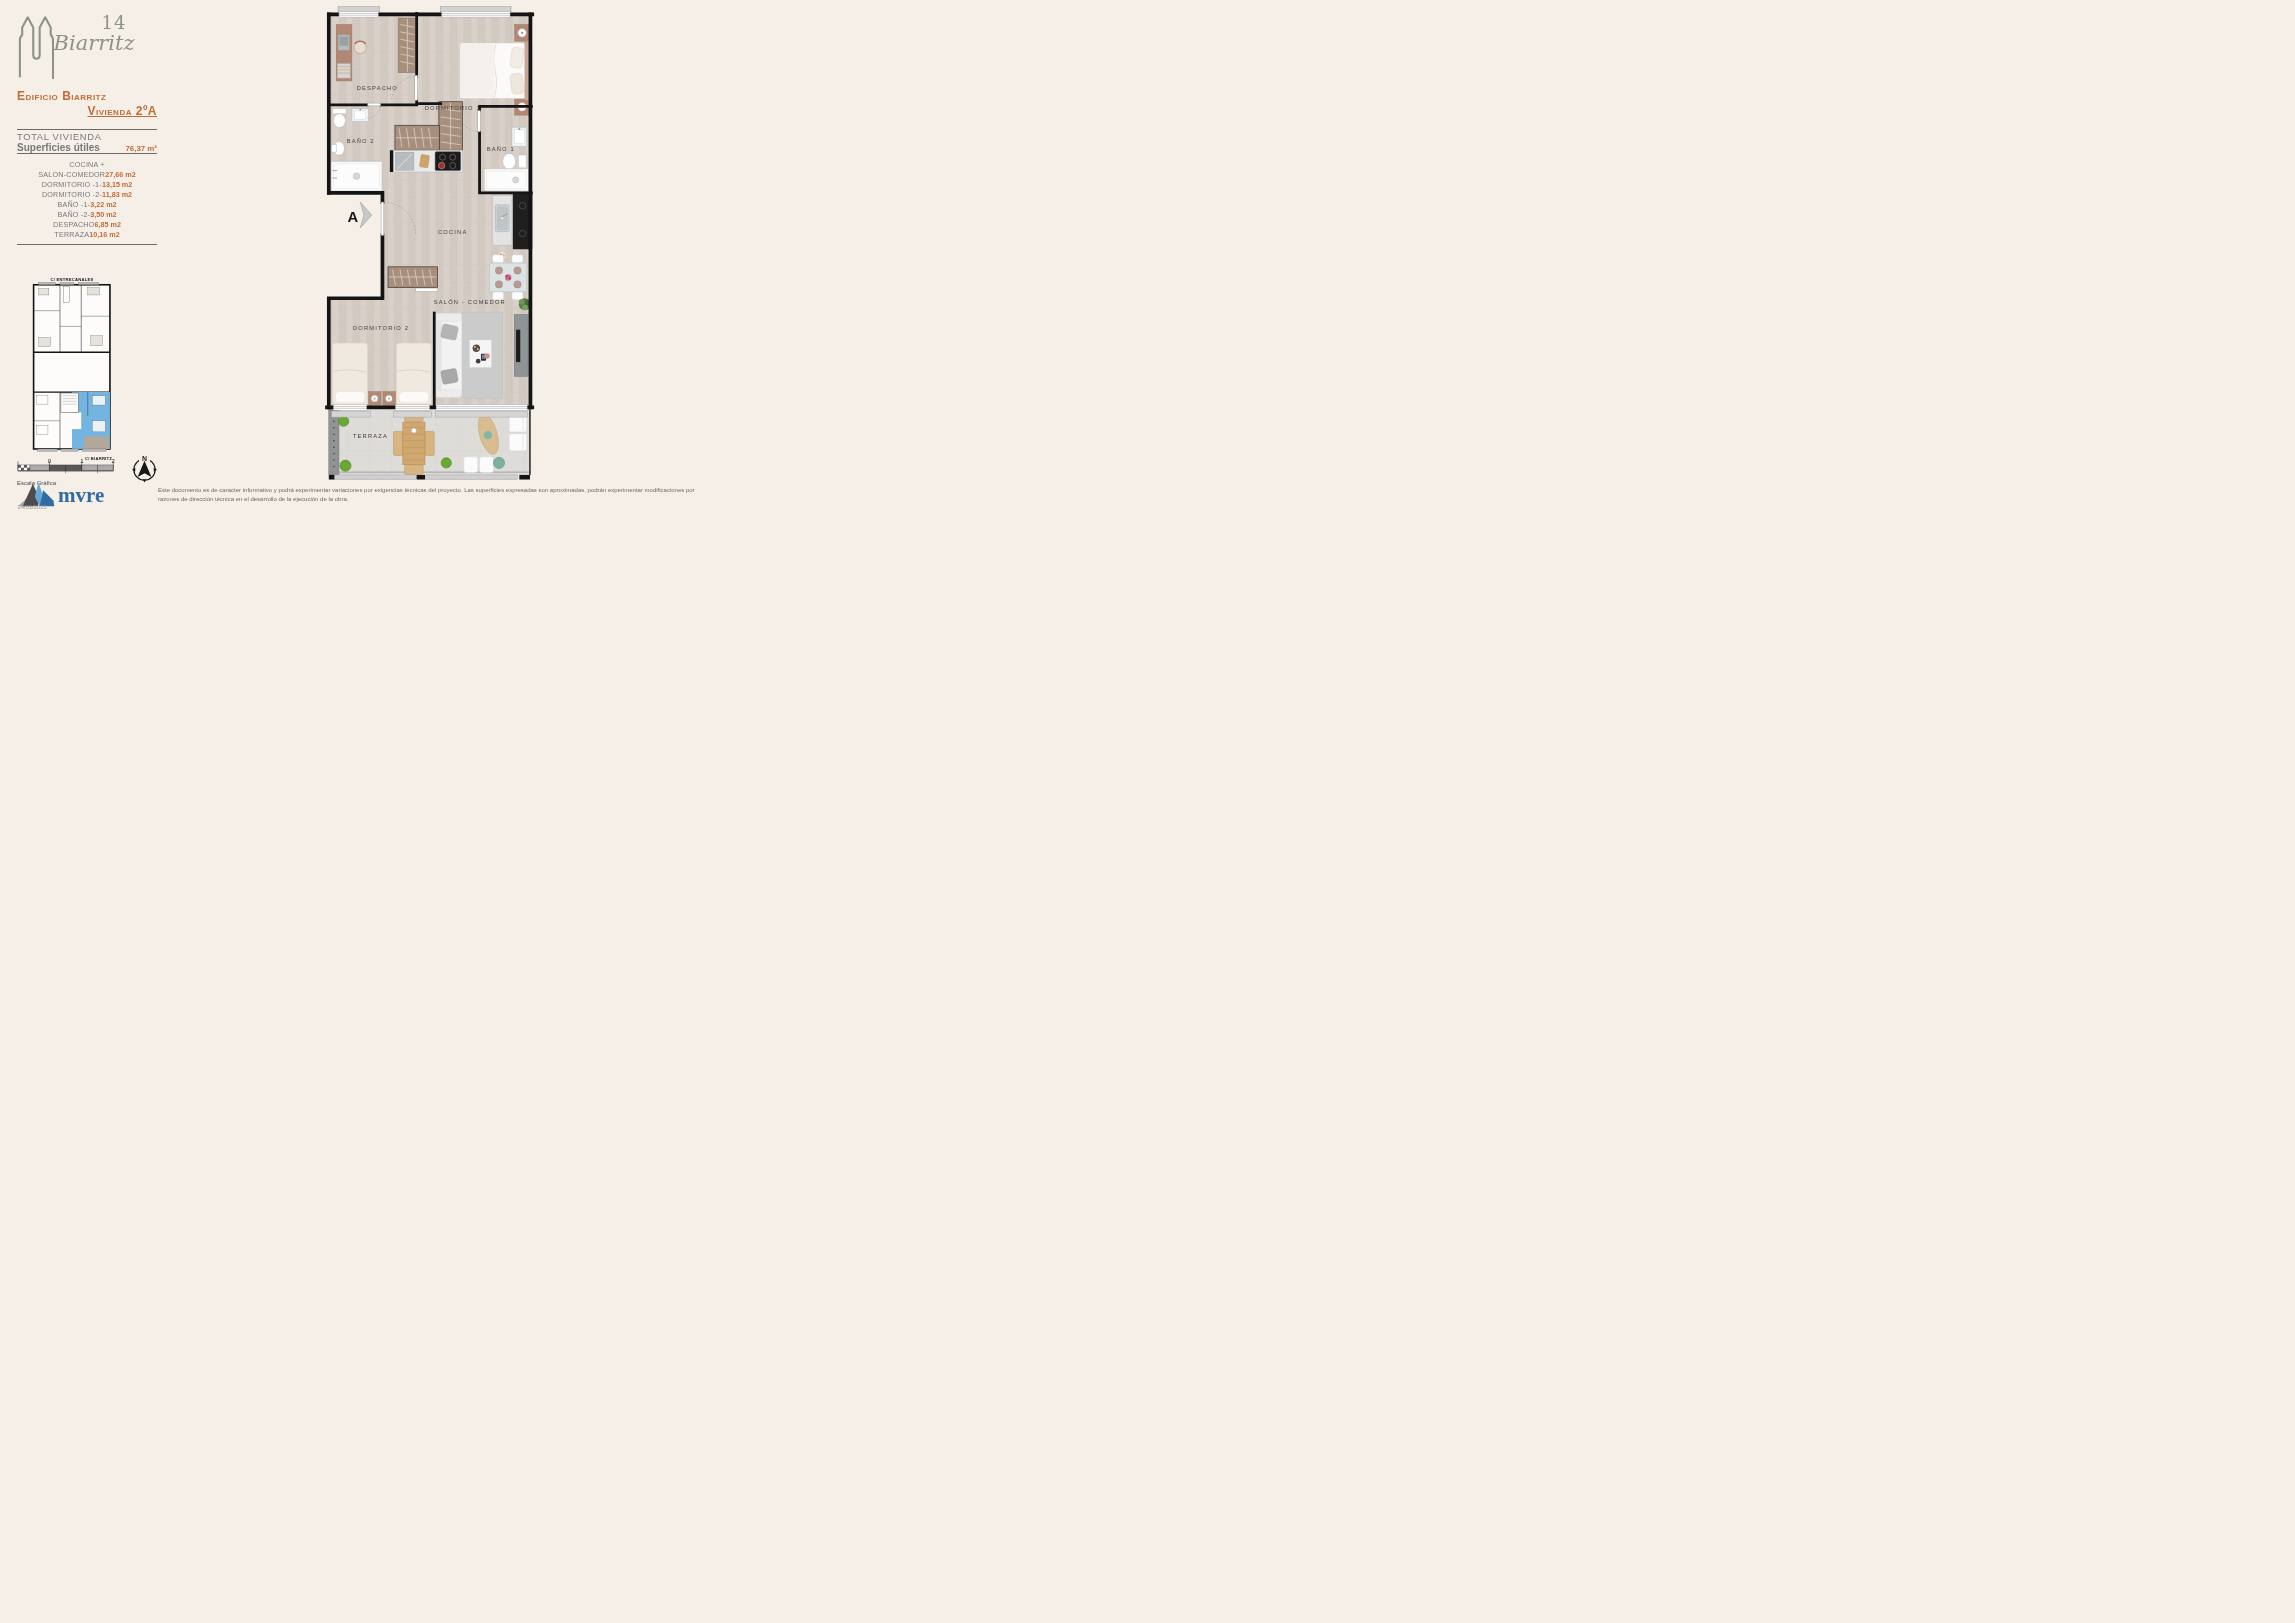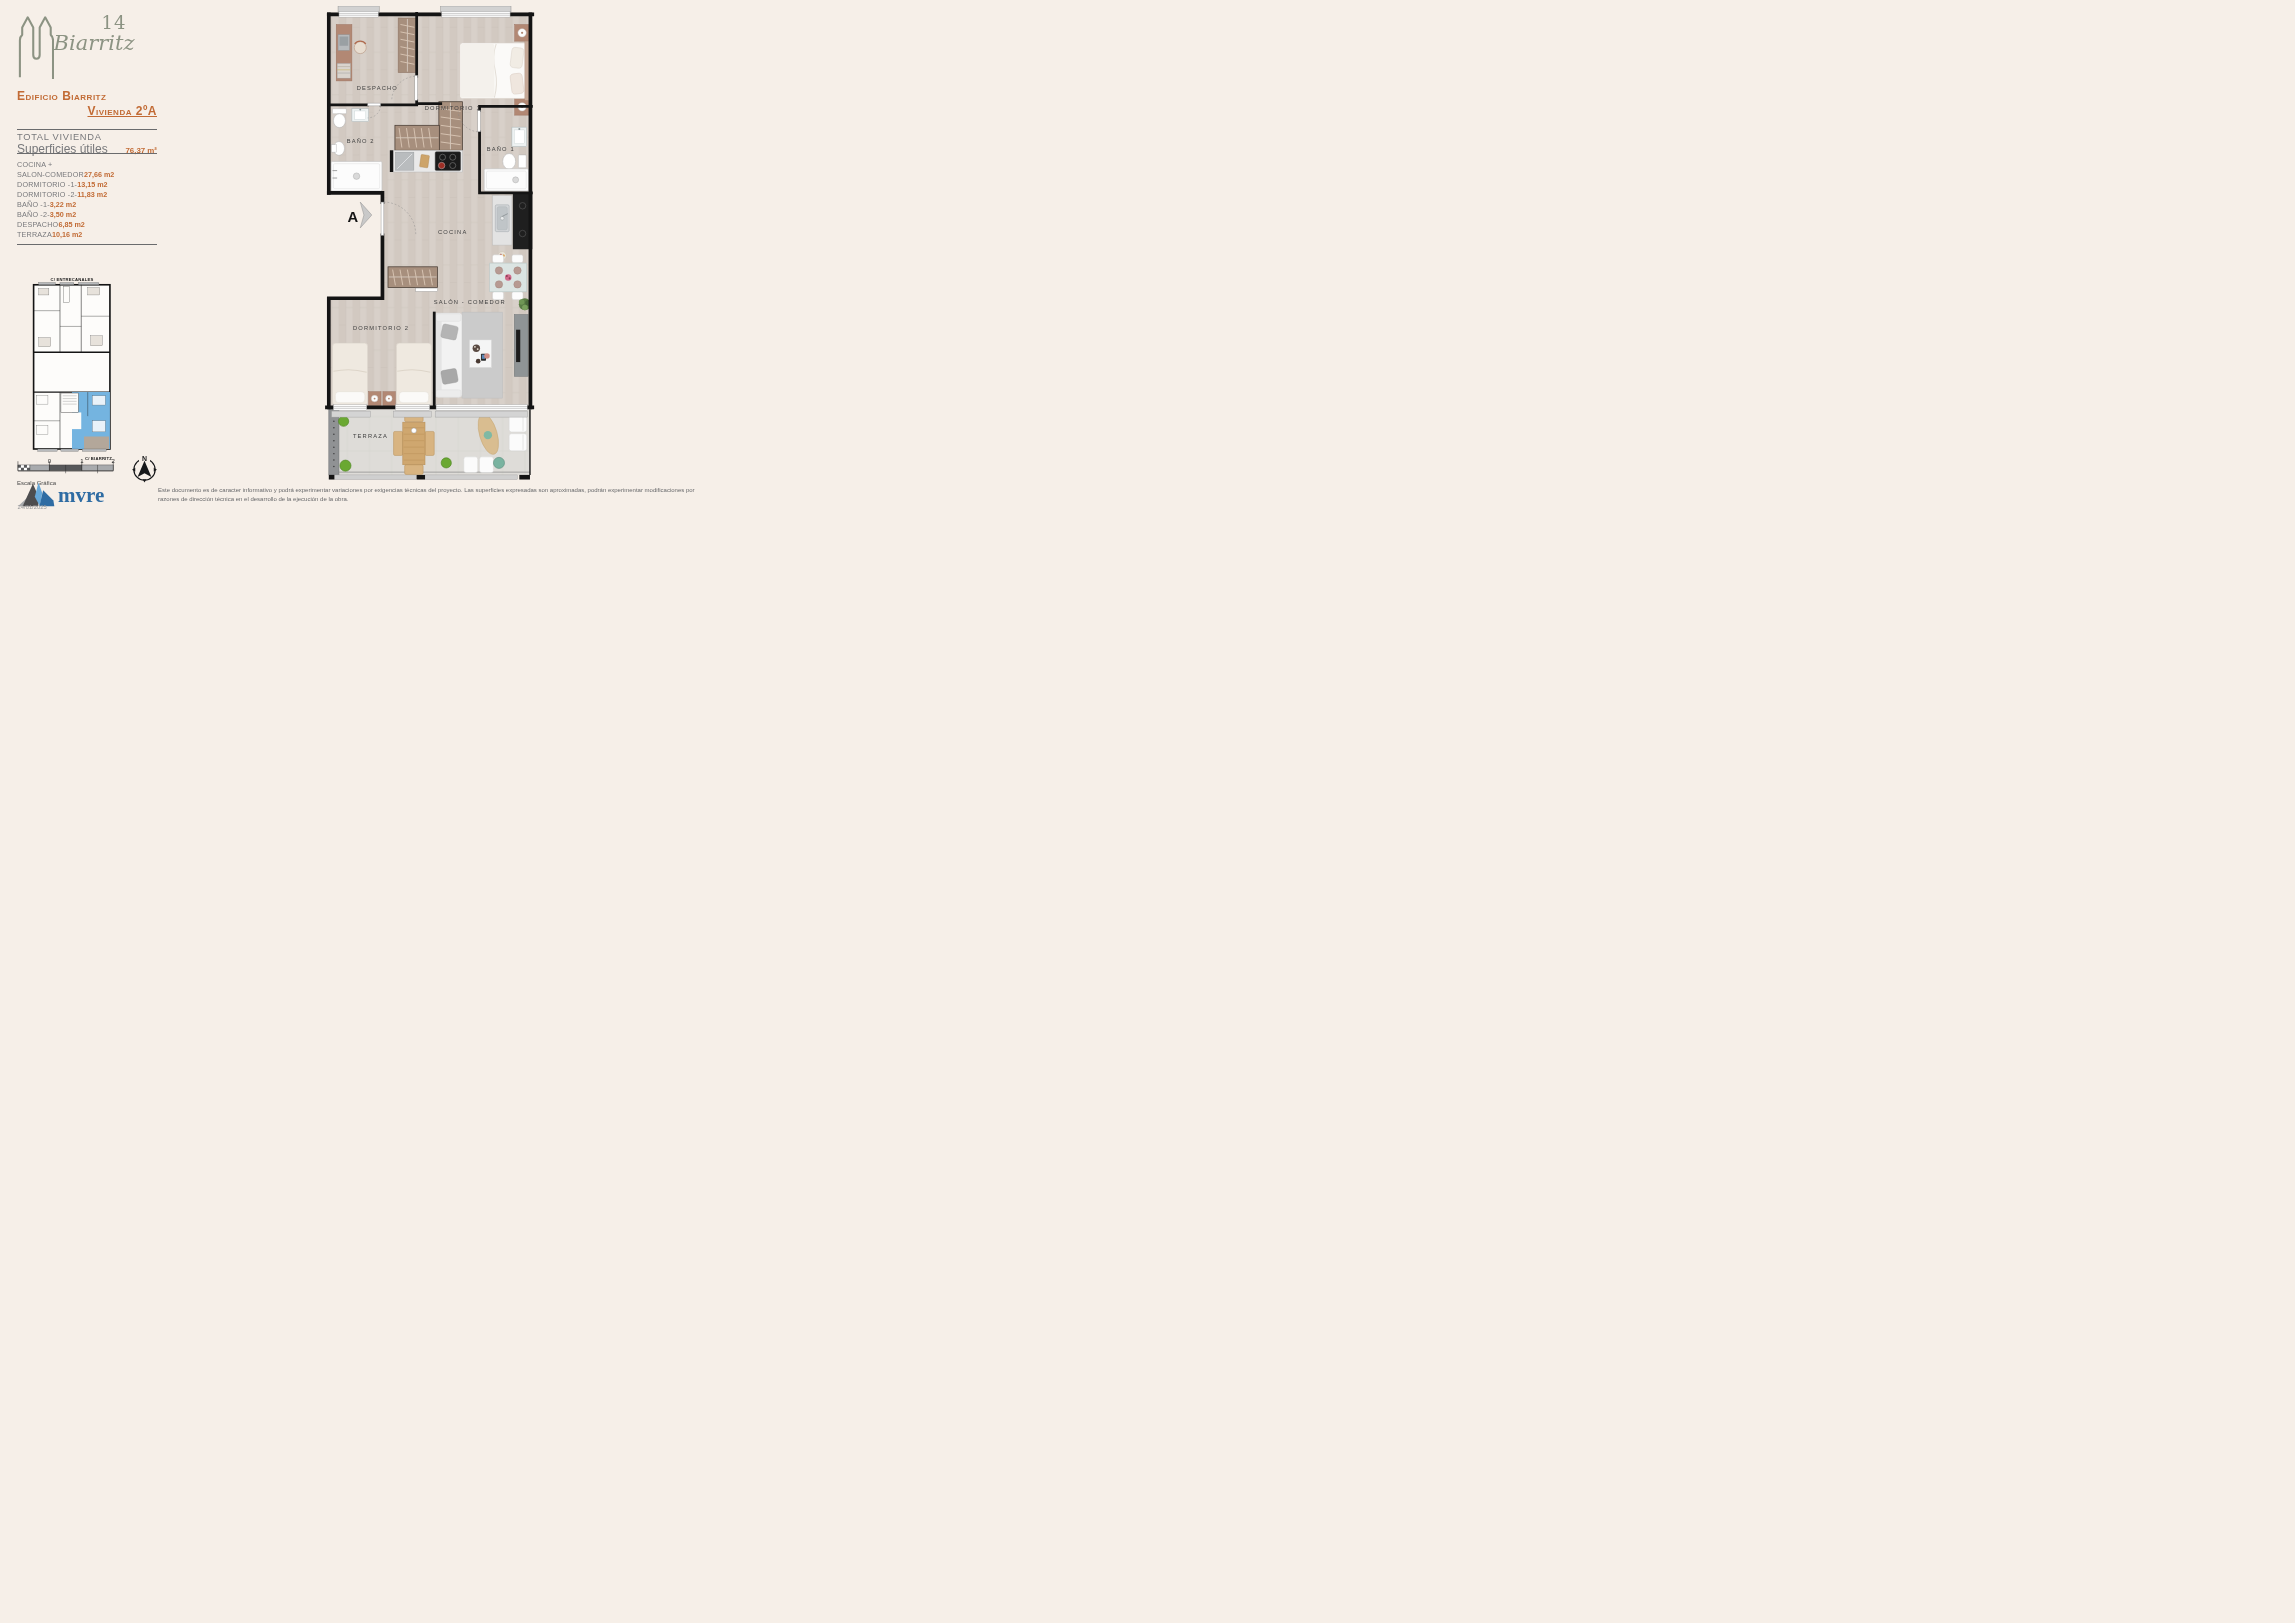--- a/index.html
+++ b/index.html
@@ -21,24 +21,24 @@
 
   
   .titleblock { left:17px; top:89px; width:140px; }
   .title-line { font-variant:small-caps; text-transform:capitalize; font-weight:700; font-size:12px; color:#c26b35; letter-spacing:0.5px; line-height:1.25; }
   .title-line.right { text-align:right;text-decoration:underline; }
 
   
   .rule { left:17px; width:140px; height:1.4px; background:#6a6b6d; }
   .summary-title { left:17px; top:132px; font-size:9.3px; letter-spacing:0.7px; color:#77787b; }
   .summary-row { left:17px; top:142px; width:140px; display:flex; justify-content:space-between; align-items:baseline; }
-  .summary-sub { font-size:12px; color:#77787b; }
+  .summary-sub { font-size:10px; color:#77787b;font-weight:bold; }
   .summary-total { font-size:7.9px; font-weight:700; color:#c26b35; }
   .areas { left:17px; top:160px; width:140px; }
-  .area-row { display:flex; justify-content:flex-start; align-items:baseline; height:10px; }
+  .area-row { display:flex; justify-content:center; align-items:baseline; height:10px; }
   .area-label { font-size:7.2px; letter-spacing:0.2px; color:#77787b; }
   .area-value { font-size:7.2px; font-weight:700; color:#c26b35; }
 
   
   .kp-label { font-size:4.2px; font-weight:700; letter-spacing:0.2px; color:#1a1a1a; }
   .kp-top { left:32px; top:277px; width:80px; text-align:center; }
   .kp-bottom { left:32px; top:456px; width:80px; text-align:right; }
 
   
   .escala { left:17px; top:480px; font-size:6px; color:#4a4a4a; }

